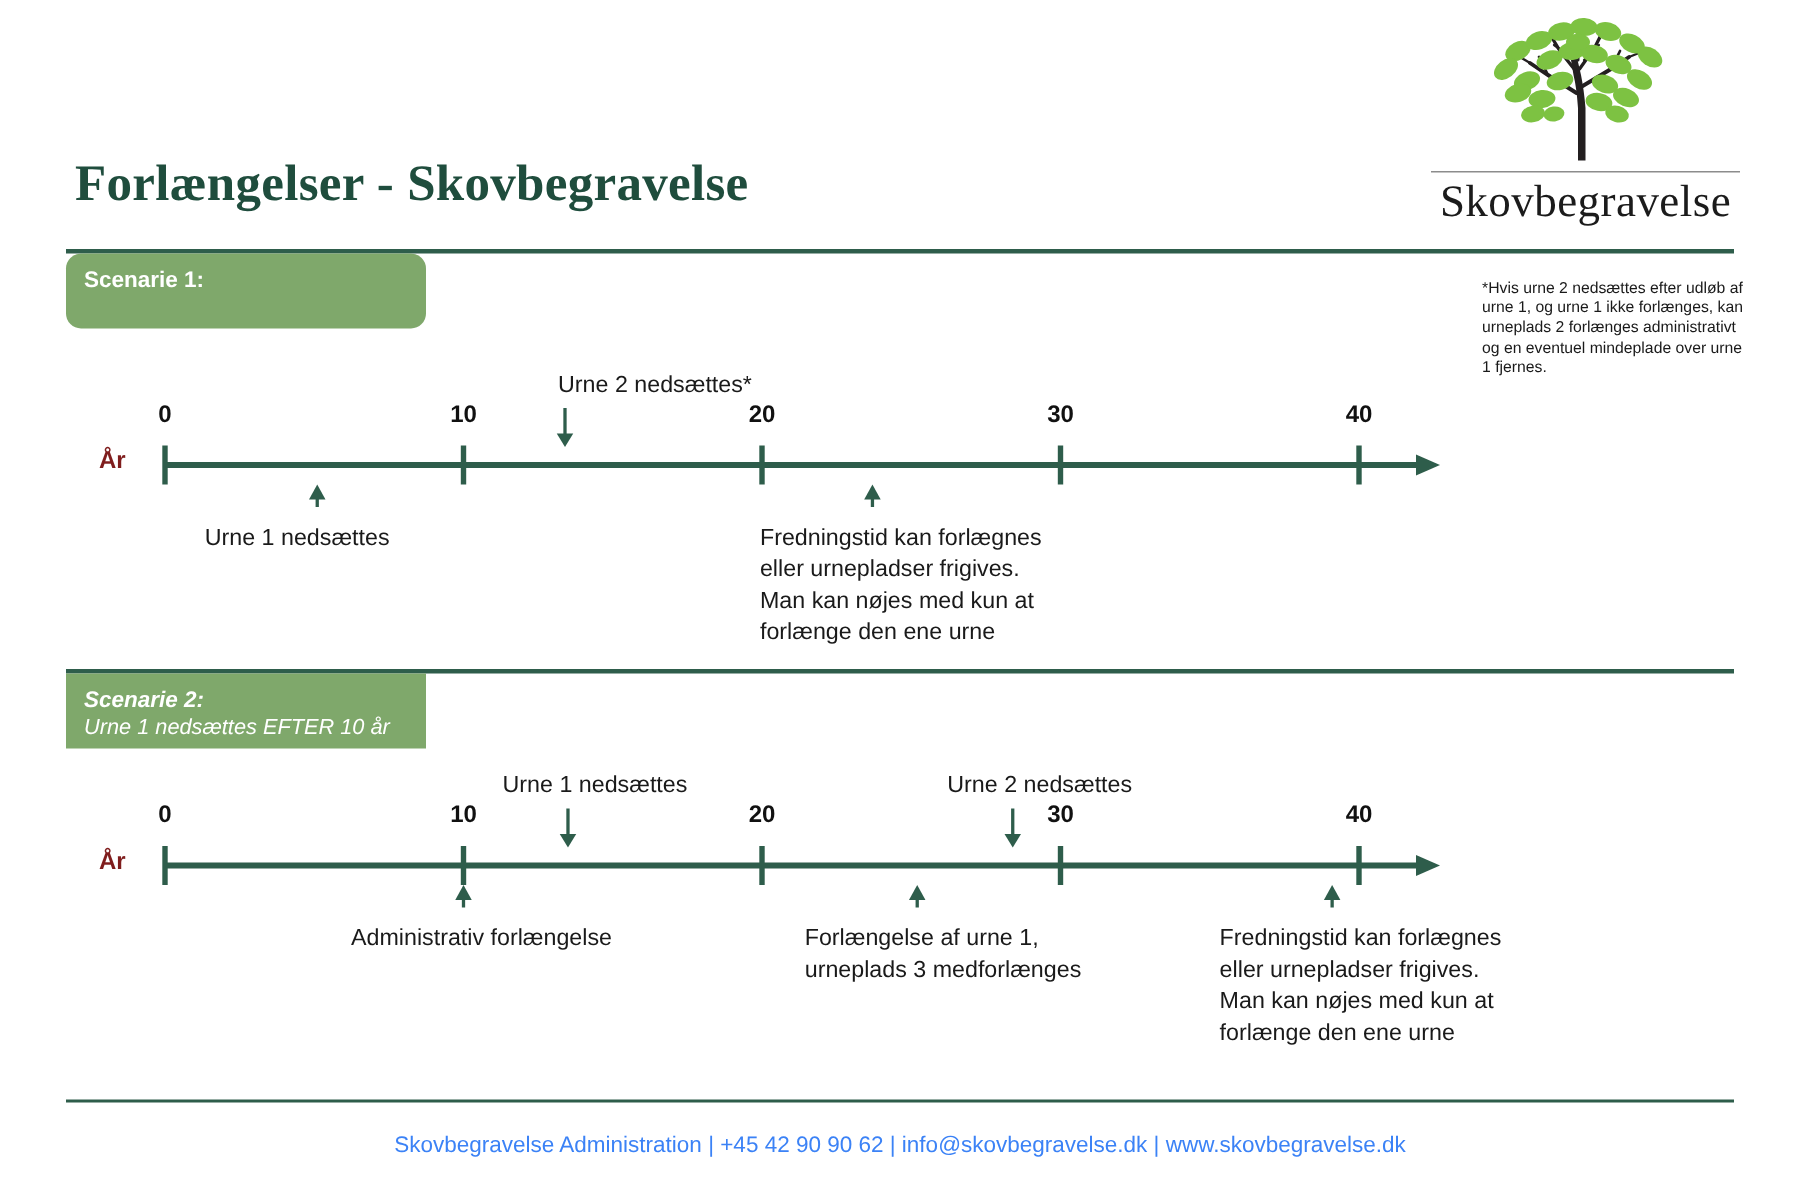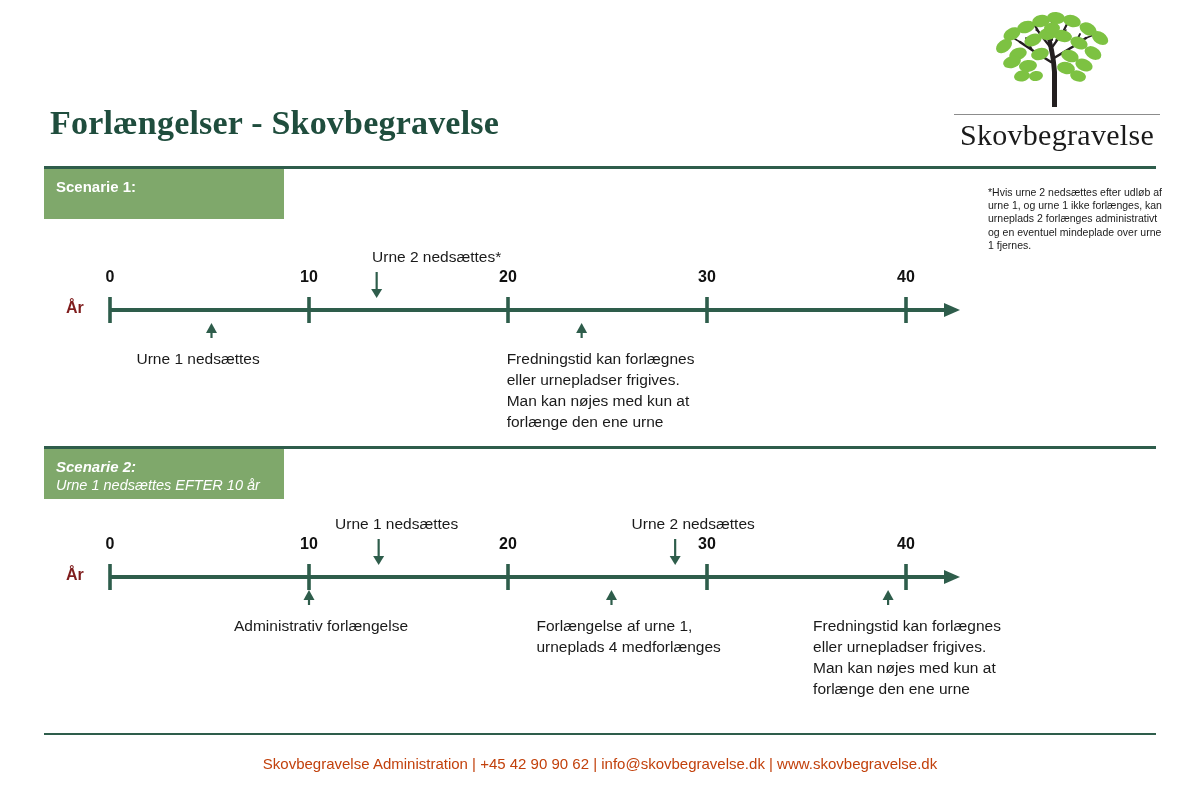--- a/index.html
+++ b/index.html
@@ -82,21 +82,21 @@
   .banner {
     position: absolute;
     left: 44px;
     width: 240px;
     height: 50px;
     background: #7fa86b;
     color: #ffffff;
     padding: 9px 0 0 12px;
     box-sizing: border-box;
   }
-  .banner.b1 { top: 169px; }
+  .banner.b1 { top: 169px; border-radius: 10px; }
   .banner.b2 { top: 449px; font-style: italic; }
   .banner .b-title {
     font-size: 15px;
     font-weight: bold;
     line-height: 18px;
   }
   .banner .b-sub {
     font-size: 14.5px;
     line-height: 19px;
   }
@@ -138,21 +138,21 @@
   svg { overflow: visible; }
 
   
   .footer {
     position: absolute;
     left: 0;
     top: 755px;
     width: 1200px;
     text-align: center;
     font-size: 15px;
-    color: #c2410c;
+    color: #3b82f6;
   }
 </style>
 </head>
 <body>
 
 <div class="page">
 
   <div class="logo">
     <svg class="logo-tree" viewBox="0 0 218 100">
 
@@ -272,21 +272,21 @@
       <div class="axis-label" style="left: 66px; top: 566px;">År</div>
       <div class="tick-label" style="left: 110px; top: 535px;">0</div>
       <div class="tick-label" style="left: 309px; top: 535px;">10</div>
       <div class="tick-label" style="left: 508px; top: 535px;">20</div>
       <div class="tick-label" style="left: 707px; top: 535px;">30</div>
       <div class="tick-label" style="left: 906px; top: 535px;">40</div>
       <div class="cap center" style="left: 396.65px; top: 513px;">Urne 1 nedsættes</div>
       <div class="cap center" style="left: 693.16px; top: 513px;">Urne 2 nedsættes</div>
       <div class="cap" style="left: 234px; top: 615px;">Administrativ forlængelse</div>
       <div class="cap" style="left: 536.48px; top: 615px;">Forlængelse af urne 1,
-urneplads 4 medforlænges</div>
+urneplads 3 medforlænges</div>
       <div class="cap" style="left: 813.09px; top: 615px;">Fredningstid kan forlægnes
 eller urnepladser frigives.
 Man kan nøjes med kun at
 forlænge den ene urne</div>
     </div>
 
   <div class="footer">Skovbegravelse Administration | +45 42 90 90 62 | info@skovbegravelse.dk | www.skovbegravelse.dk</div>
 </div>
 
 </body></html>

